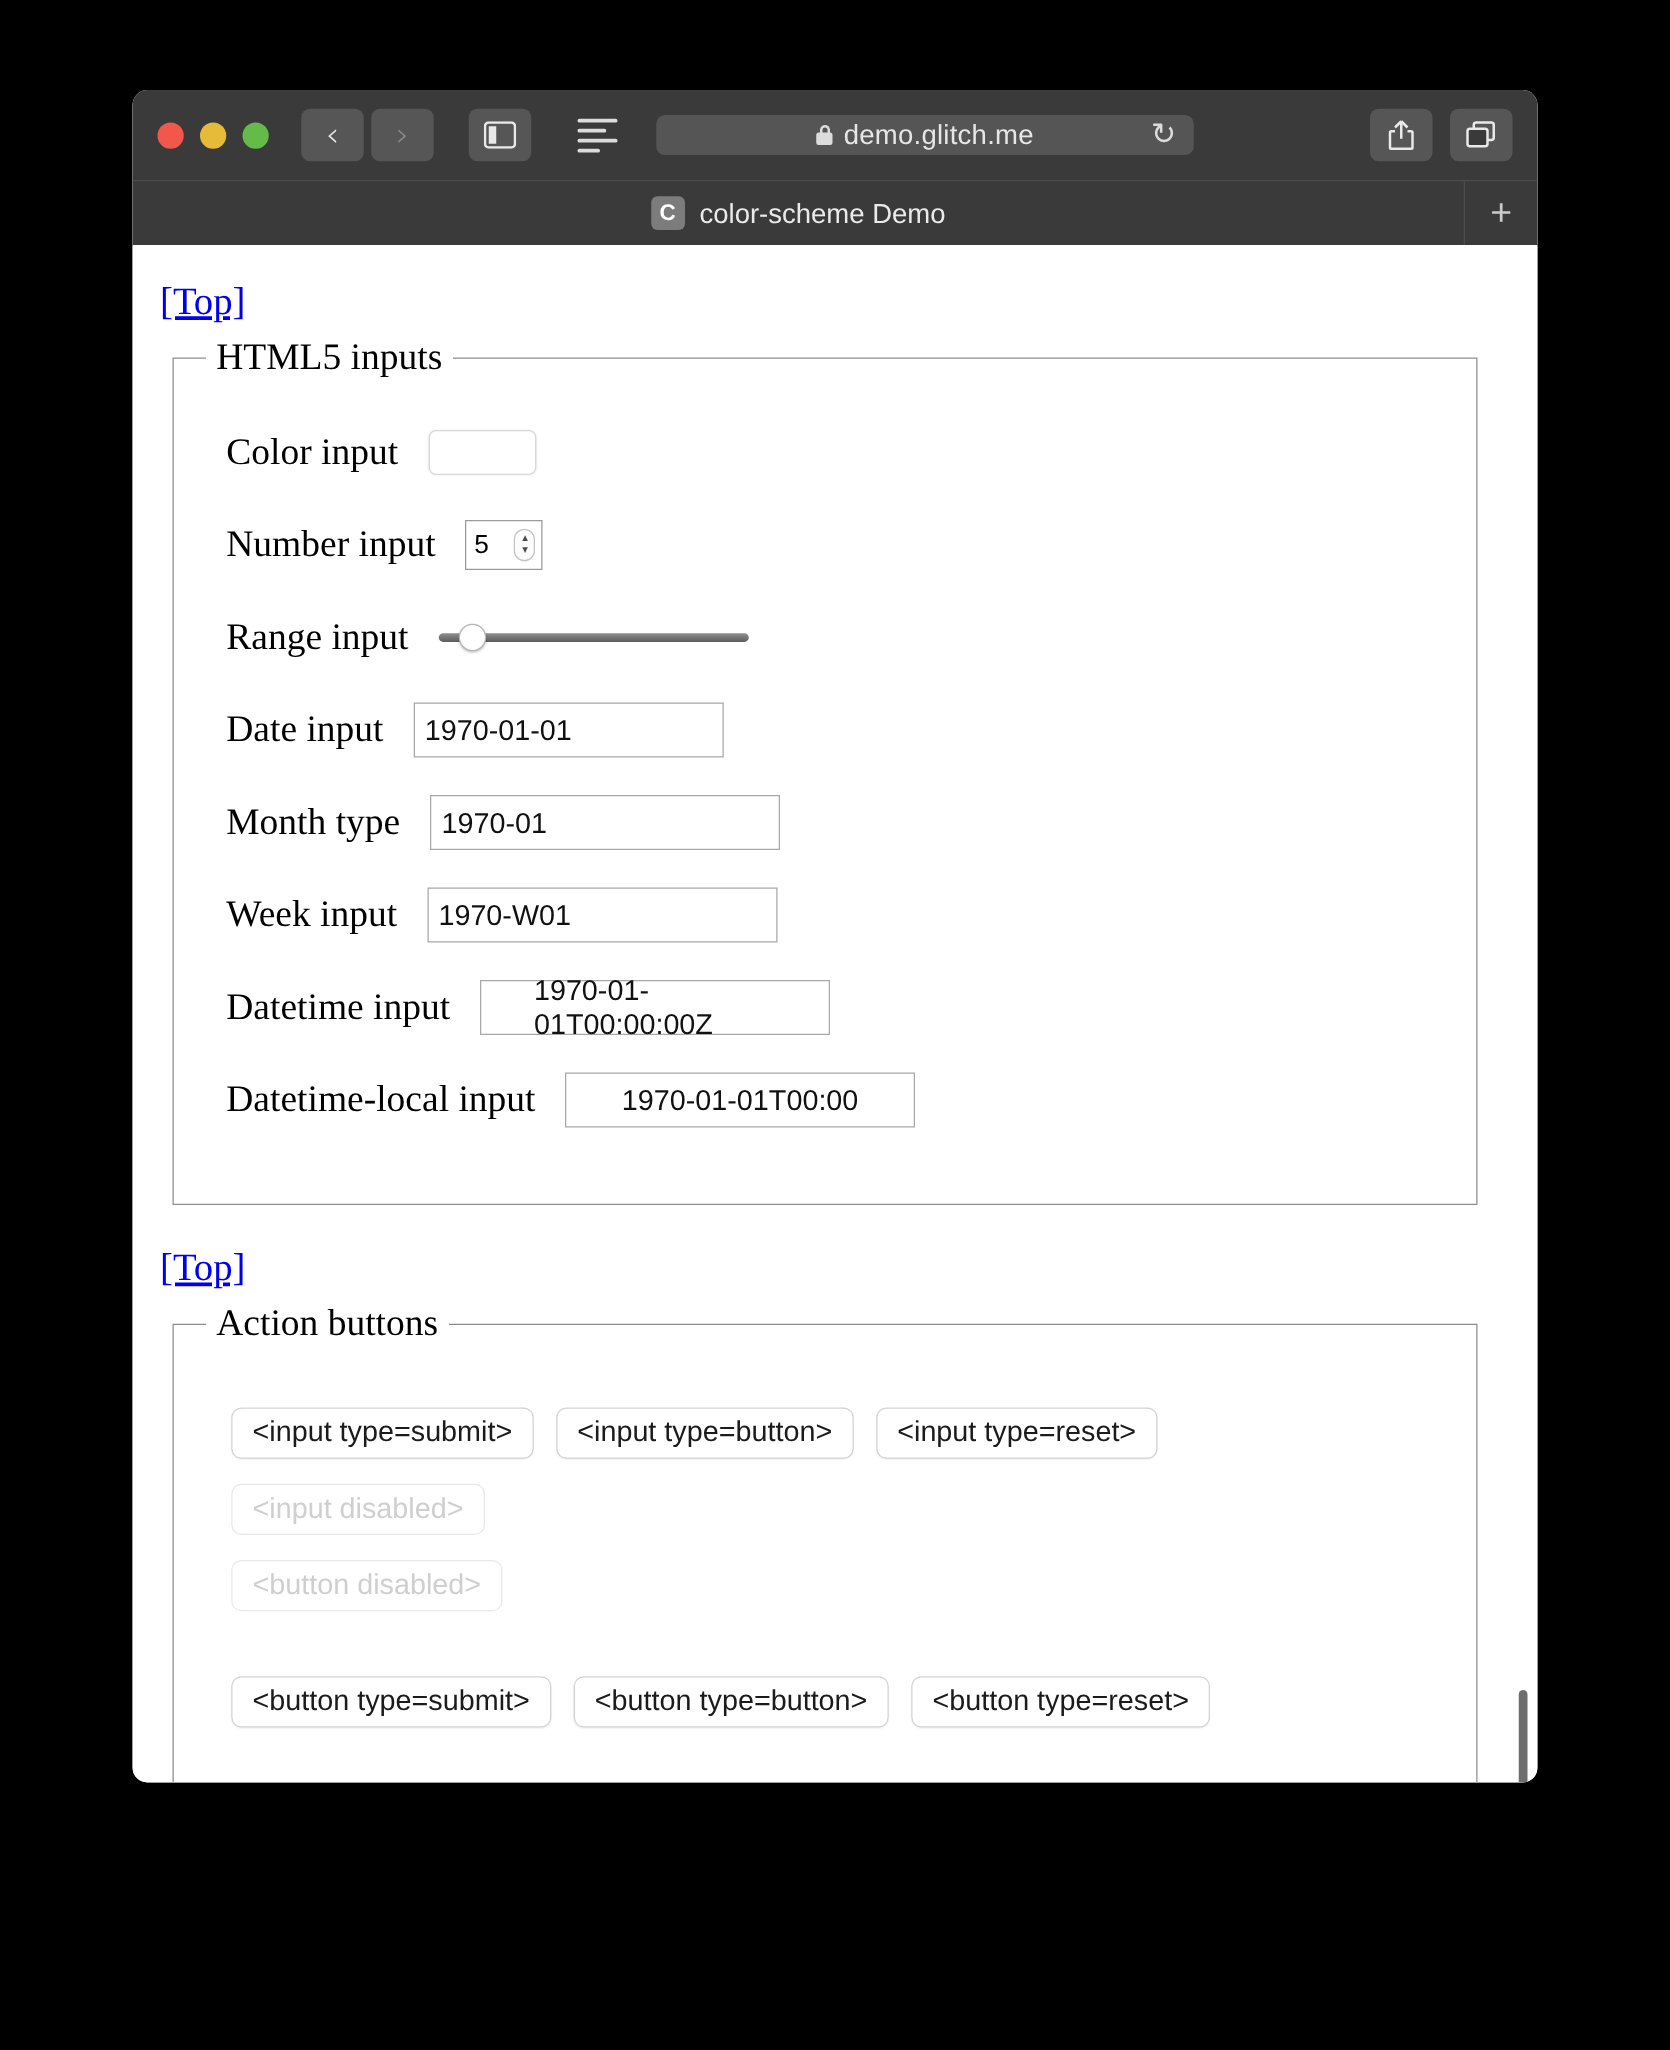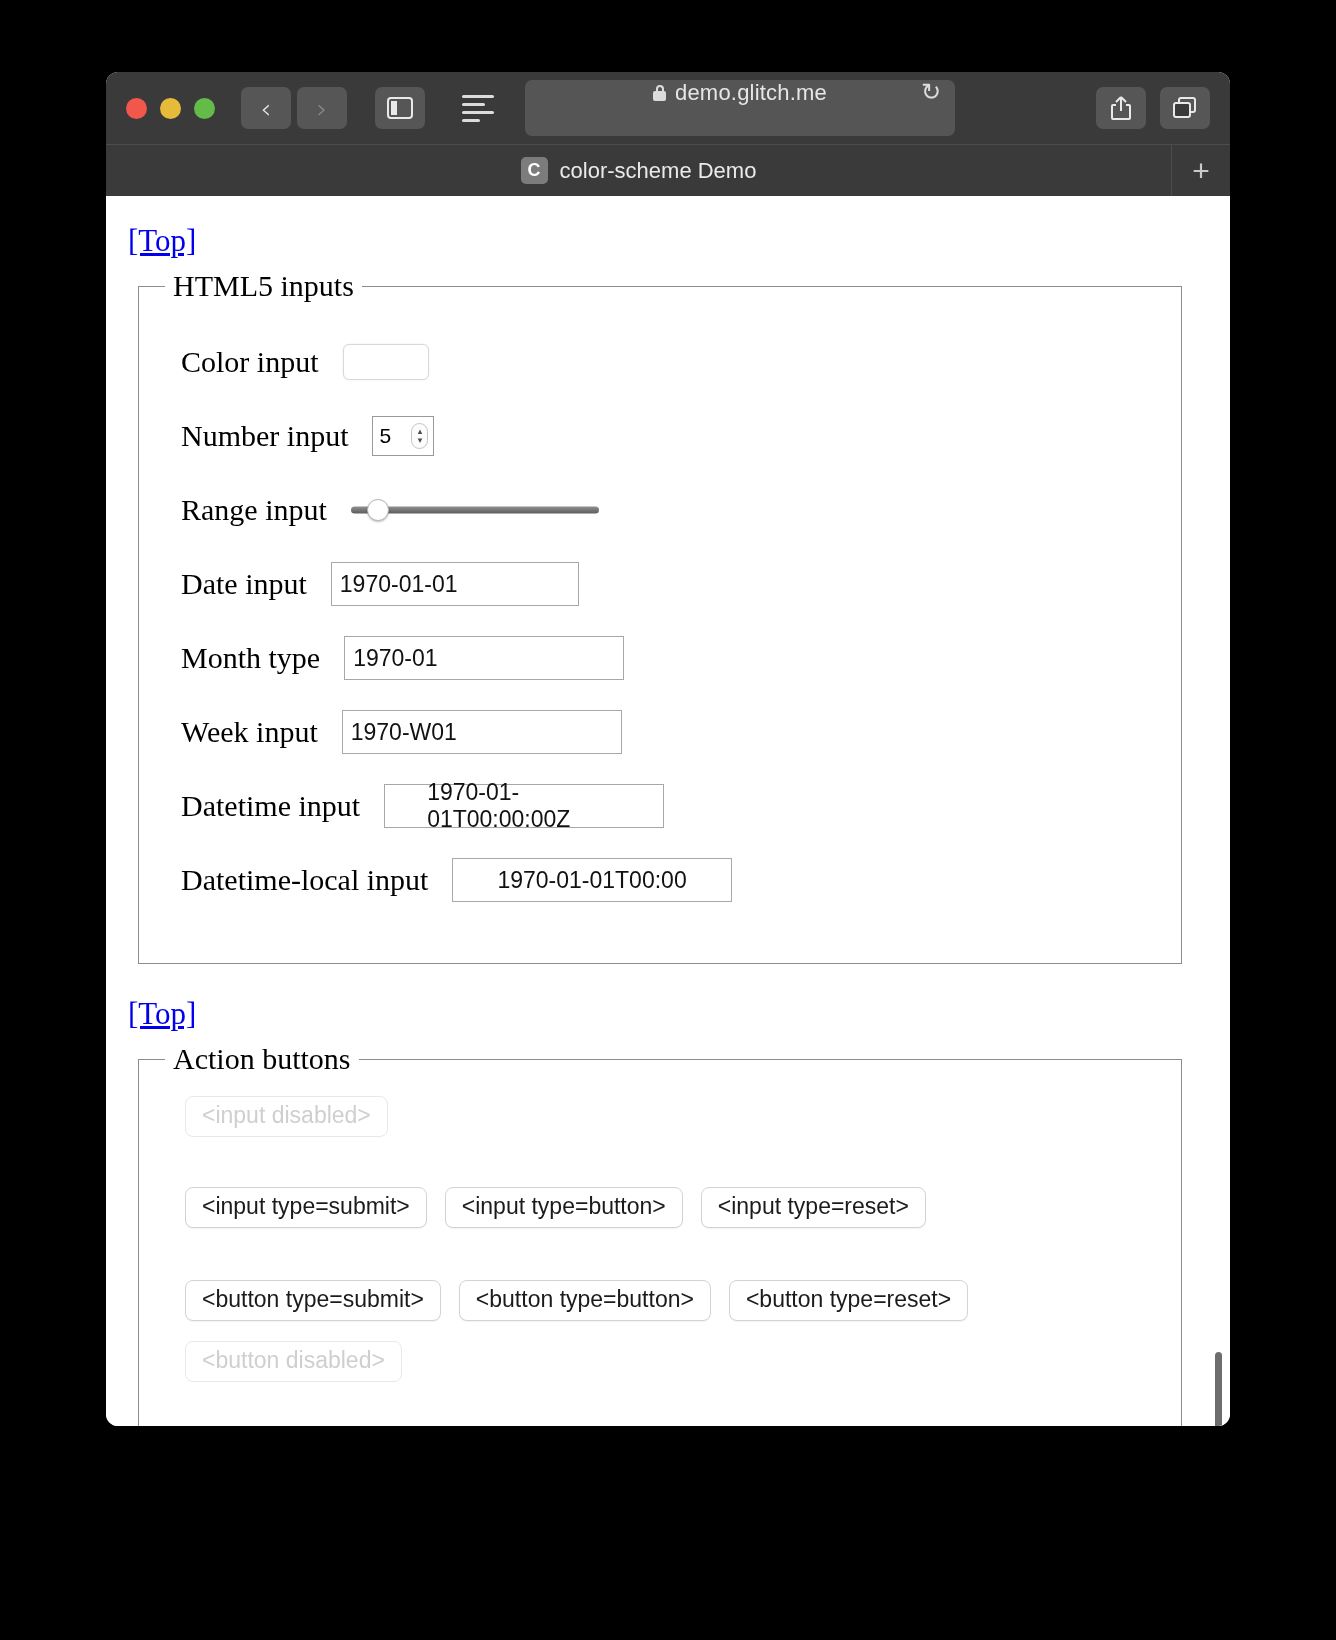--- a/index.html
+++ b/index.html
@@ -56,25 +56,25 @@
 
   .reader-lines { width: 32px; display: flex; flex-direction: column; gap: 5px; }
   .reader-lines i { display:block; height: 3px; background: #dcdcdc; border-radius: 2px; }
   .reader-lines i:nth-child(1){ width:100%; }
   .reader-lines i:nth-child(2){ width:72%; }
   .reader-lines i:nth-child(3){ width:100%; }
   .reader-lines i:nth-child(4){ width:55%; }
 
   .urlbar {
     flex: 1;
-    height: 56px;
+    height: 32px;
     background: #555555;
     border-radius: 7px;
     display: flex;
-    align-items: flex-start;
+    align-items: center;
     justify-content: center;
     position: relative;
     margin: 10px 8px;
     max-width: 430px;
   }
   .url-center { display: flex; align-items: center; gap: 9px; }
   .url-text { color: #e6e6e6; font-size: 22px; letter-spacing: .2px; }
   .lock { width: 13px; height: 16px; position: relative; }
   .lock .body { position:absolute; bottom:0; width:13px; height:10px; background:#dcdcdc; border-radius:2px; }
   .lock .shackle { position:absolute; top:0; left:2.5px; width:8px; height:8px; border:2px solid #dcdcdc; border-bottom:none; border-radius:5px 5px 0 0; }
@@ -417,39 +417,39 @@
         </div>
 
         <div style="height:28px;"></div>
       </fieldset>
 
       <a class="toplink" href="#" style="margin-top:32px;">[Top]</a>
 
       <fieldset class="group">
         <legend>Action buttons</legend>
 
-        <div class="btn-row gap-top">
-          <button class="ui-btn disabled">&lt;input disabled&gt;</button>
-        </div>
-
         <div class="btn-row first">
           <button class="ui-btn">&lt;input type=submit&gt;</button>
           <button class="ui-btn">&lt;input type=button&gt;</button>
           <button class="ui-btn">&lt;input type=reset&gt;</button>
         </div>
 
+        <div class="btn-row gap-top">
+          <button class="ui-btn disabled">&lt;input disabled&gt;</button>
+        </div>
+
+        <div class="btn-row gap-top">
+          <button class="ui-btn disabled">&lt;button disabled&gt;</button>
+        </div>
+
         <div class="btn-row section-gap">
           <button class="ui-btn">&lt;button type=submit&gt;</button>
           <button class="ui-btn">&lt;button type=button&gt;</button>
           <button class="ui-btn">&lt;button type=reset&gt;</button>
         </div>
 
-        <div class="btn-row gap-top">
-          <button class="ui-btn disabled">&lt;button disabled&gt;</button>
-        </div>
-
         <div style="height:42px;"></div>
       </fieldset>
 
       <div class="scrollbar"></div>
     </div>
   </div>
 </div>
 
 </body></html>

